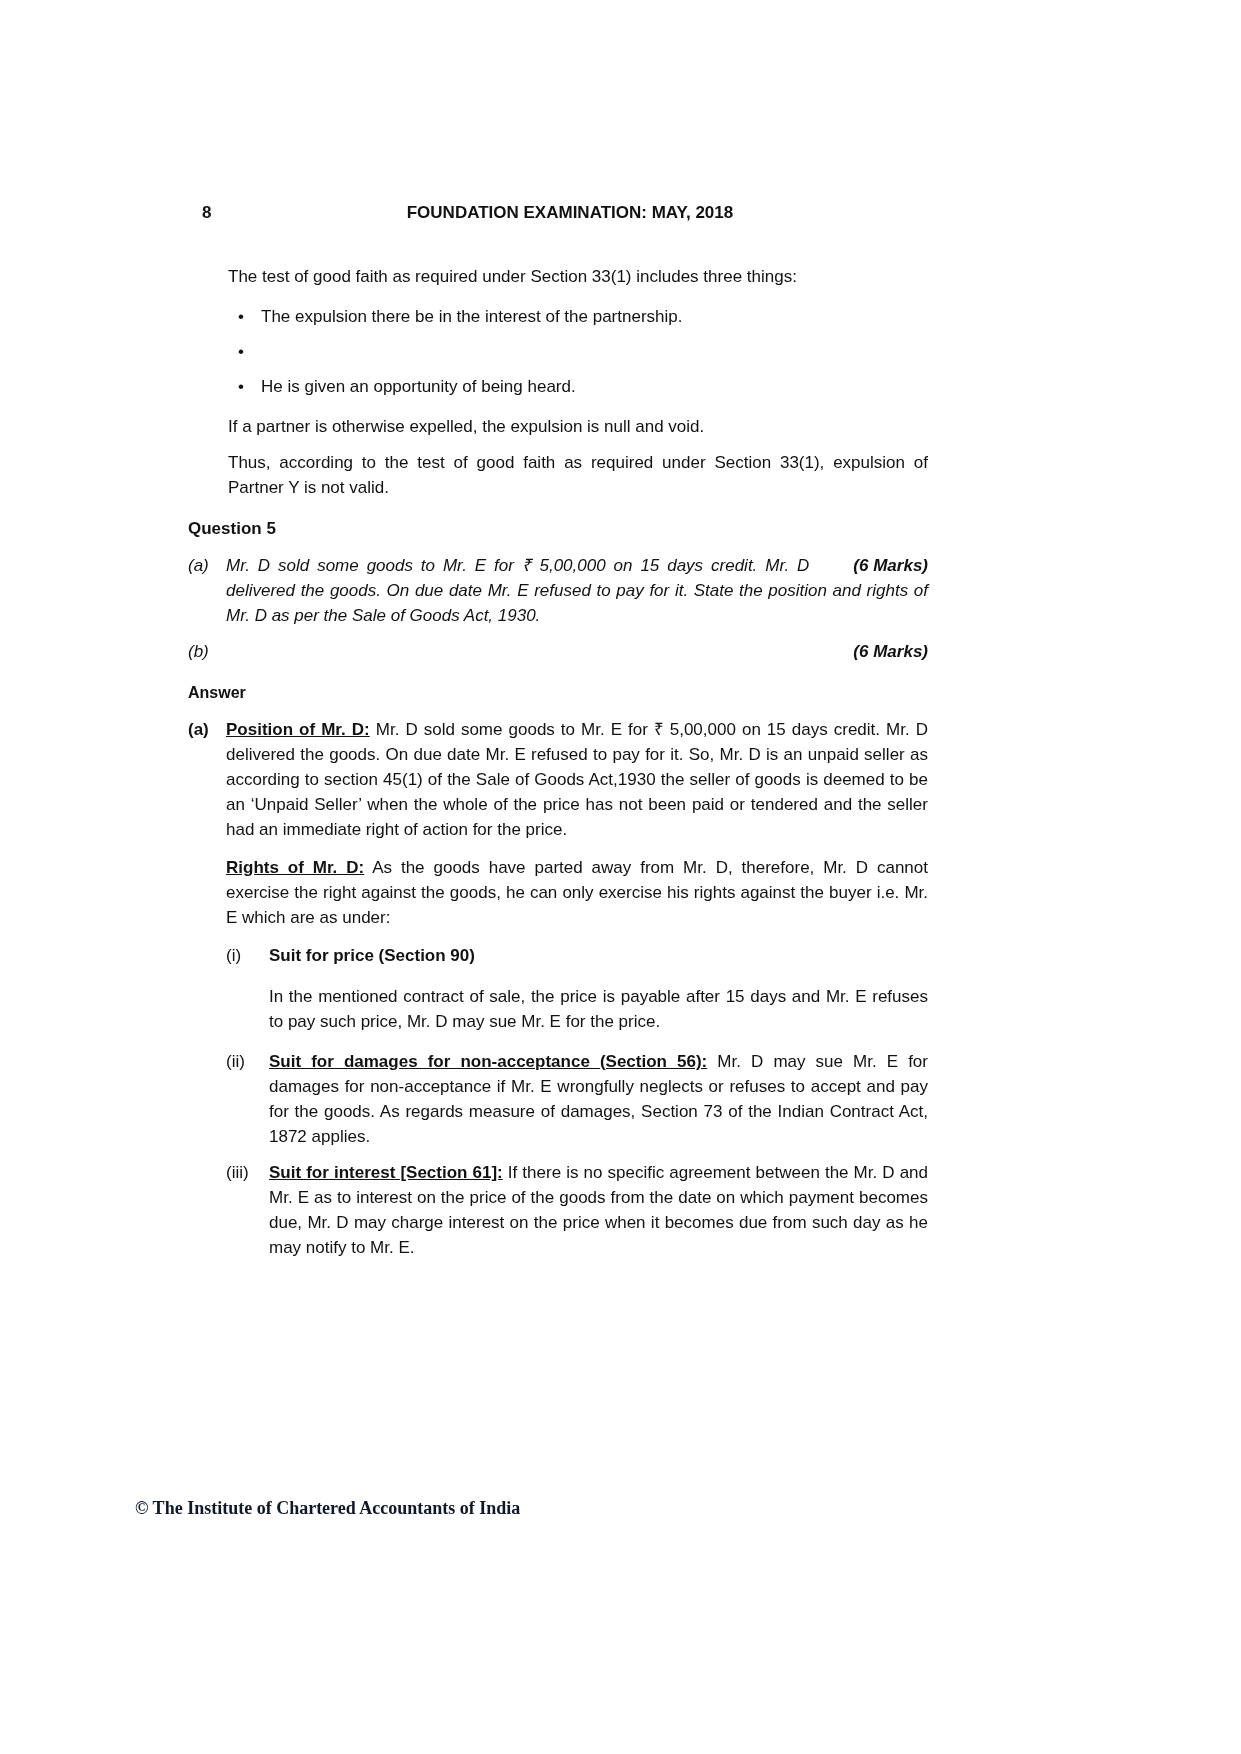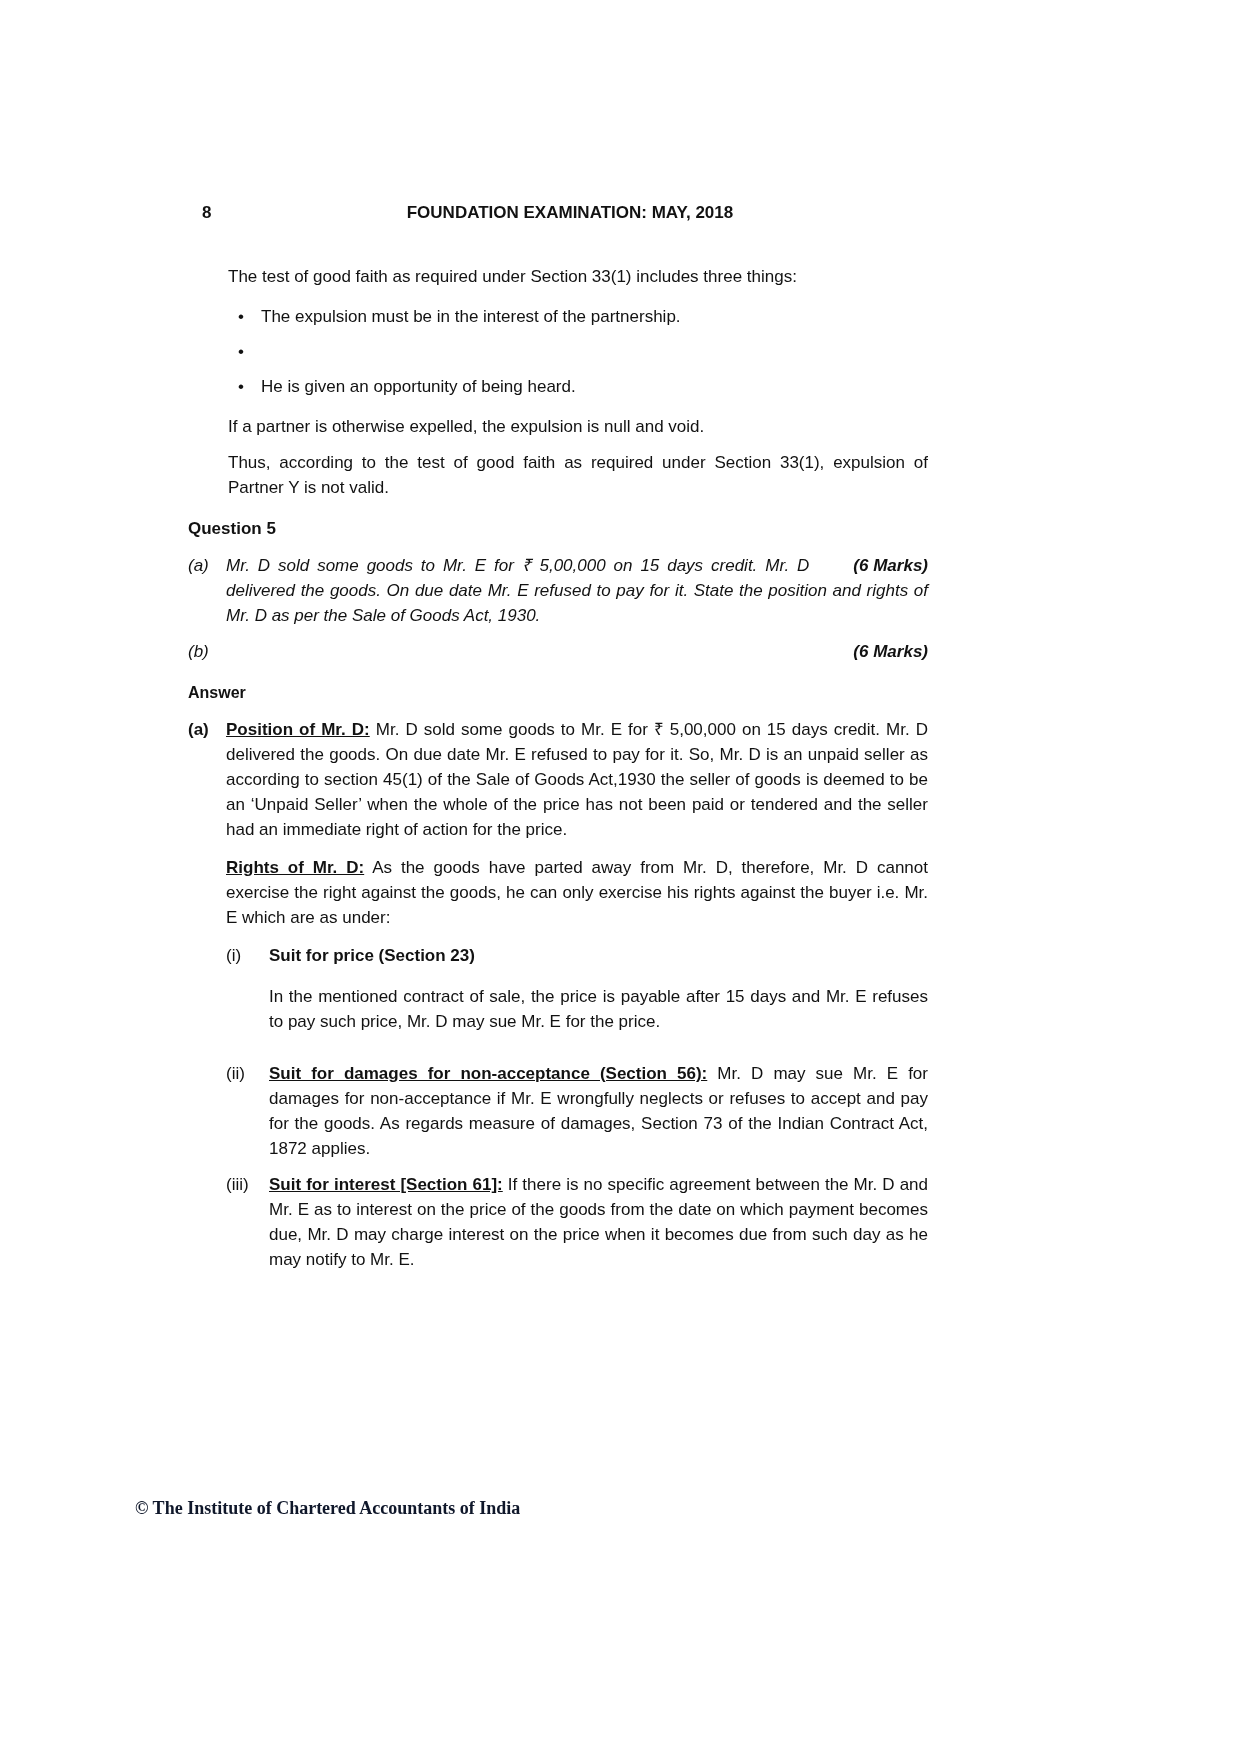--- a/index.html
+++ b/index.html
@@ -95,21 +95,21 @@
   }
   .sub-item > .sub-body {
     flex: 1 1 auto;
     min-width: 0;
   }
   .sub-lead-line {
     font-weight: bold;
     margin: 0 0 16px 0;
   }
   .answer-block { margin-bottom: 11px; }
-  .answer-block .para:last-child { margin-bottom: 16px; }
+  .answer-block .para:last-child { margin-bottom: 4px; }
   .rights-para { margin-top: 13px; }
   .sub-list { margin-top: 13px; }
   .page-footer {
     position: absolute;
     left: 135px;
     top: 1496px;
     font-family: "Liberation Serif", serif;
     font-weight: bold;
     font-size: 18px;
     color: #0f172a;
@@ -125,21 +125,21 @@
     <span>FOUNDATION EXAMINATION: MAY, 2018</span>
   </header>
 
   <main class="content">
 
     <p class="para indent-1">The test of good faith as required under Section 33(1) includes three things:</p>
 
     <ul class="bullets">
       <li>
         <span class="dot">•</span>
-        <span>The expulsion must be in the interest of the partnership.</span>
+        <span>The expulsion there be in the interest of the partnership.</span>
       </li>
       <li>
         <span class="dot">•</span>
       </li>
       <li>
         <span class="dot">•</span>
         <span>He is given an opportunity of being heard.</span>
       </li>
     </ul>
 
@@ -178,21 +178,21 @@
         <p class="para justify rights-para">
           <strong class="lead">Rights of Mr. D:</strong>
           <span>As the goods have parted away from Mr. D, therefore, Mr. D cannot exercise the right against the goods, he can only exercise his rights against the buyer i.e. Mr. E which are as under:</span>
         </p>
 
         <div class="sub-list">
 
           <div class="sub-item">
             <span class="sub-label">(i)</span>
             <div class="sub-body">
-              <p class="sub-lead-line">Suit for price (Section 23)</p>
+              <p class="sub-lead-line">Suit for price (Section 90)</p>
               <p class="para justify">In the mentioned contract of sale, the price is payable after 15 days and Mr. E refuses to pay such price, Mr. D may sue Mr. E for the price.</p>
             </div>
           </div>
 
           <div class="sub-item">
             <span class="sub-label">(ii)</span>
             <div class="sub-body justify">
               <strong class="lead">Suit for damages for non-acceptance (Section 56):</strong>
               <span>Mr. D may sue Mr. E for damages for non-acceptance if Mr. E wrongfully neglects or refuses to accept and pay for the goods. As regards measure of damages, Section 73 of the Indian Contract Act, 1872 applies.</span>
             </div>

